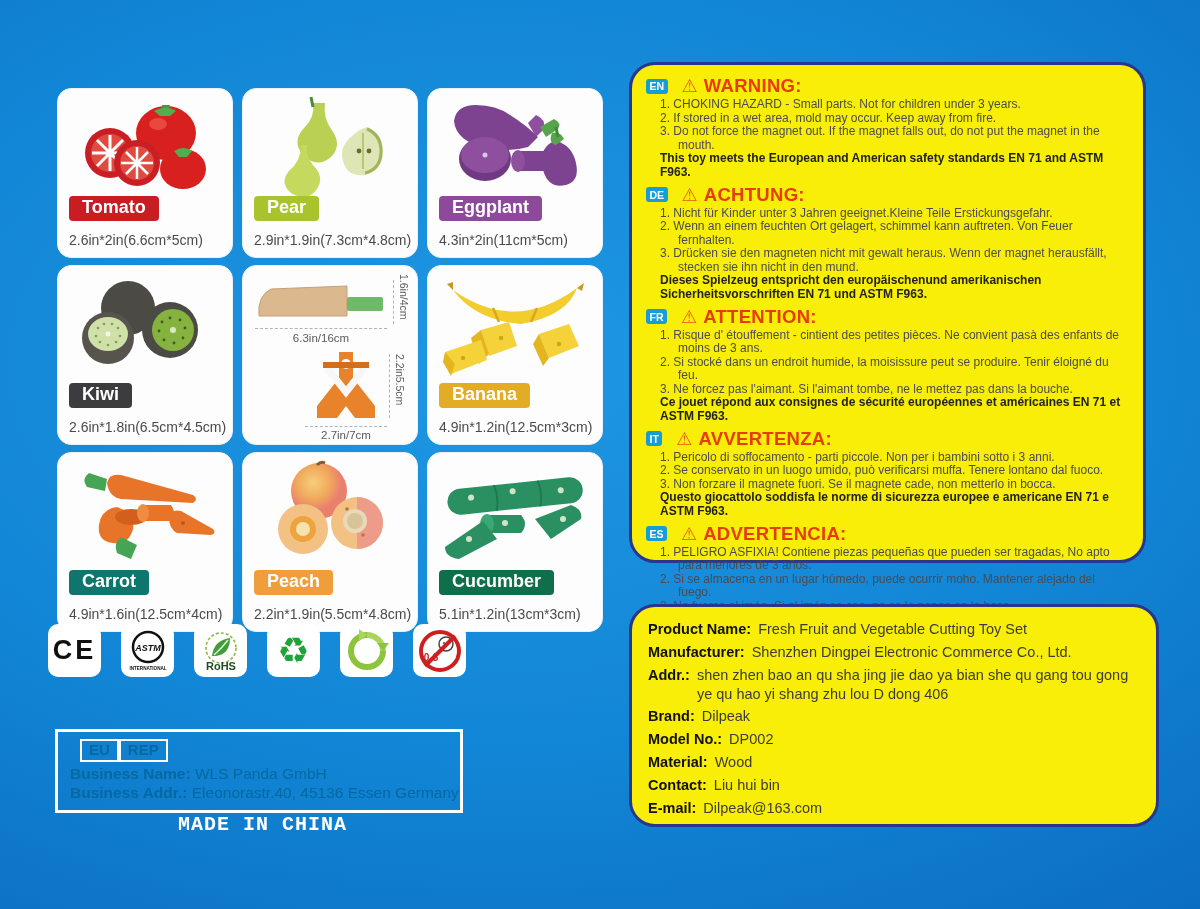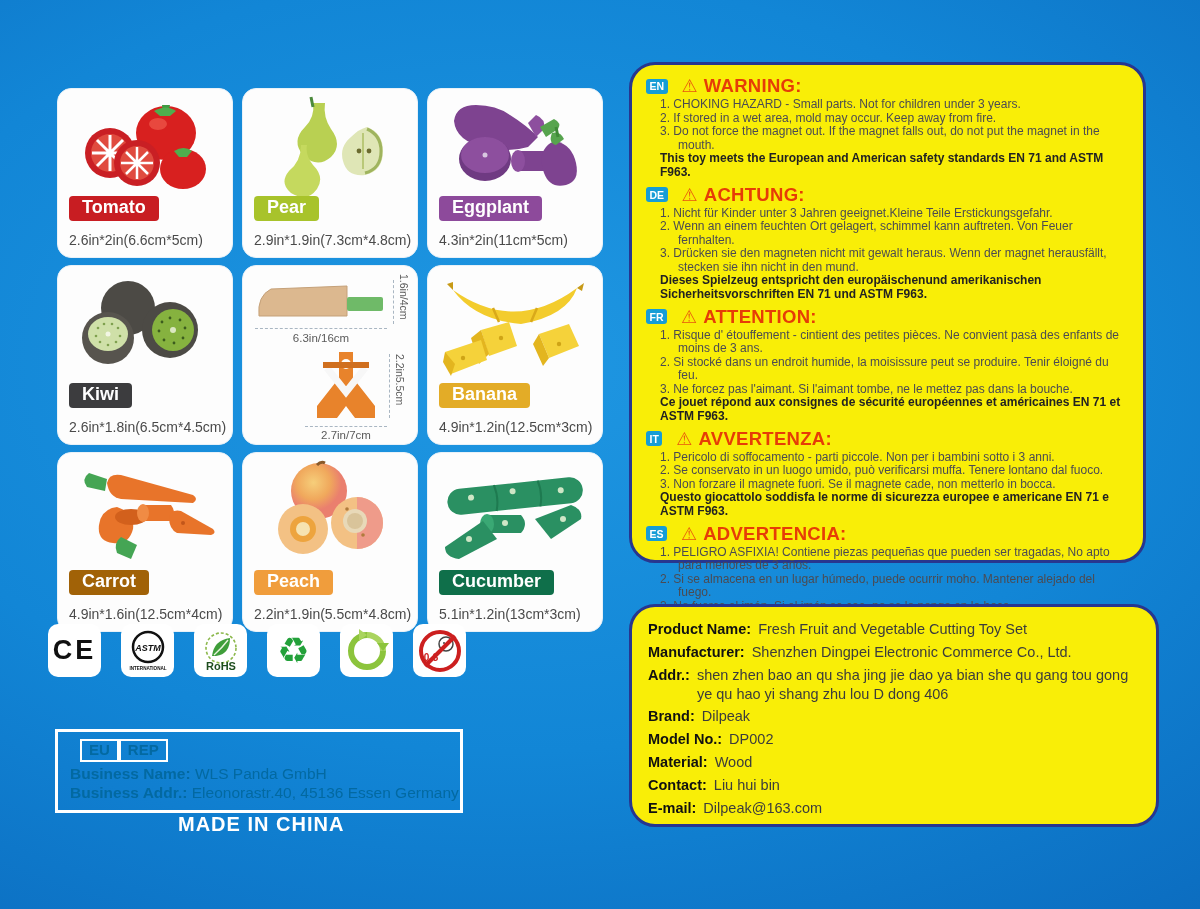--- a/index.html
+++ b/index.html
@@ -28,21 +28,21 @@
     align-items:center;justify-content:center;overflow:hidden;}
   .ce-text{font-weight:700;font-size:27px;color:#101010;letter-spacing:3px;}
   .recycle-glyph{font-size:36px;color:#23a13a;line-height:1;}
   
   .eurep{position:absolute;left:55px;top:729px;width:382px;height:68px;border:3px solid #fff;
     color:#0369a1;padding:5px 10px;box-sizing:content-box;}
   .eurep-tag{display:inline-flex;margin:2px 0 3px 12px;}
   .eurep-tag span{border:2.5px solid #fff;padding:0 7px;font-weight:700;font-size:15px;line-height:1.25;}
   .eurep-row{font-size:15.5px;line-height:1.22;margin-left:2px;white-space:nowrap;}
   .eurep-row .lbl{font-weight:700;}
-  .made-in{position:absolute;left:178px;top:813px;color:#fff;font-weight:700;font-size:20px;letter-spacing:1px;}
+  .made-in{position:absolute;left:178px;top:813px;color:#fff;font-weight:700;font-size:20px;letter-spacing:1px;font-family:Liberation Mono, monospace;}
   
   .ypanel{position:absolute;background:#f9ee07;border:3px solid #27368f;border-radius:26px;box-sizing:border-box;}
   .warn-panel{left:629px;top:62px;width:517px;height:501px;padding:9px 14px 6px 14px;}
   .info-panel{left:629px;top:604px;width:530px;height:223px;padding:13px 16px;}
   
   .wsec{margin-bottom:4px;}
   .whead{display:flex;align-items:center;gap:6px;margin:1px 0 1px 0;}
   .lang-badge{display:inline-block;background:#169dd6;color:#fff;font-weight:700;font-size:10.5px;
     padding:1.5px 3.5px;border-radius:3px;}
   .tri{color:#e8570d;font-size:18px;line-height:1;margin-left:8px;}
@@ -207,21 +207,21 @@
         <path d="M24 18 l18 6 -2 12 -18 -4 q-6 -8 2 -14 z" fill="#45a554"></path>
         <path d="M52 52 q-16 2 -18 18 q-2 16 14 18 q16 2 20 -14 q2 -16 -16 -22 z" fill="#e8742a"></path>
         <ellipse cx="66" cy="62" rx="16" ry="8" fill="#d2601c"></ellipse>
         <path d="M78 50 h28 q6 8 0 16 h-28 q-6 -8 0 -16 z" fill="#e8742a"></path>
         <ellipse cx="78" cy="58" rx="6" ry="9" fill="#f08b44"></ellipse>
         <path d="M104 62 Q106 54 116 56 L148 74 Q152 78 146 80 L112 78 Q104 74 104 62 Z" fill="#e8742a"></path>
         <circle cx="118" cy="68" r="2" fill="#c2561a"></circle>
         <path d="M56 82 l16 8 -6 14 -14 -6 q-4 -10 4 -16 z" fill="#45a554"></path>
       </svg>
     </div>
-    <span class="pill" style="background: #a16207;">Carrot</span>
+    <span class="pill" style="background: #0f766e;">Carrot</span>
     <div class="dims">4.9in*1.6in(12.5cm*4cm)</div>
   </div>
 
   <div class="card">
     <div class="art">
       <svg width="150" height="108" viewBox="0 0 150 108">
         <defs>
           <radialGradient id="pg" cx="40%" cy="35%">
             <stop offset="0%" stop-color="#f6ce7a"></stop>
               <stop offset="60%" stop-color="#f0a85c"></stop>

